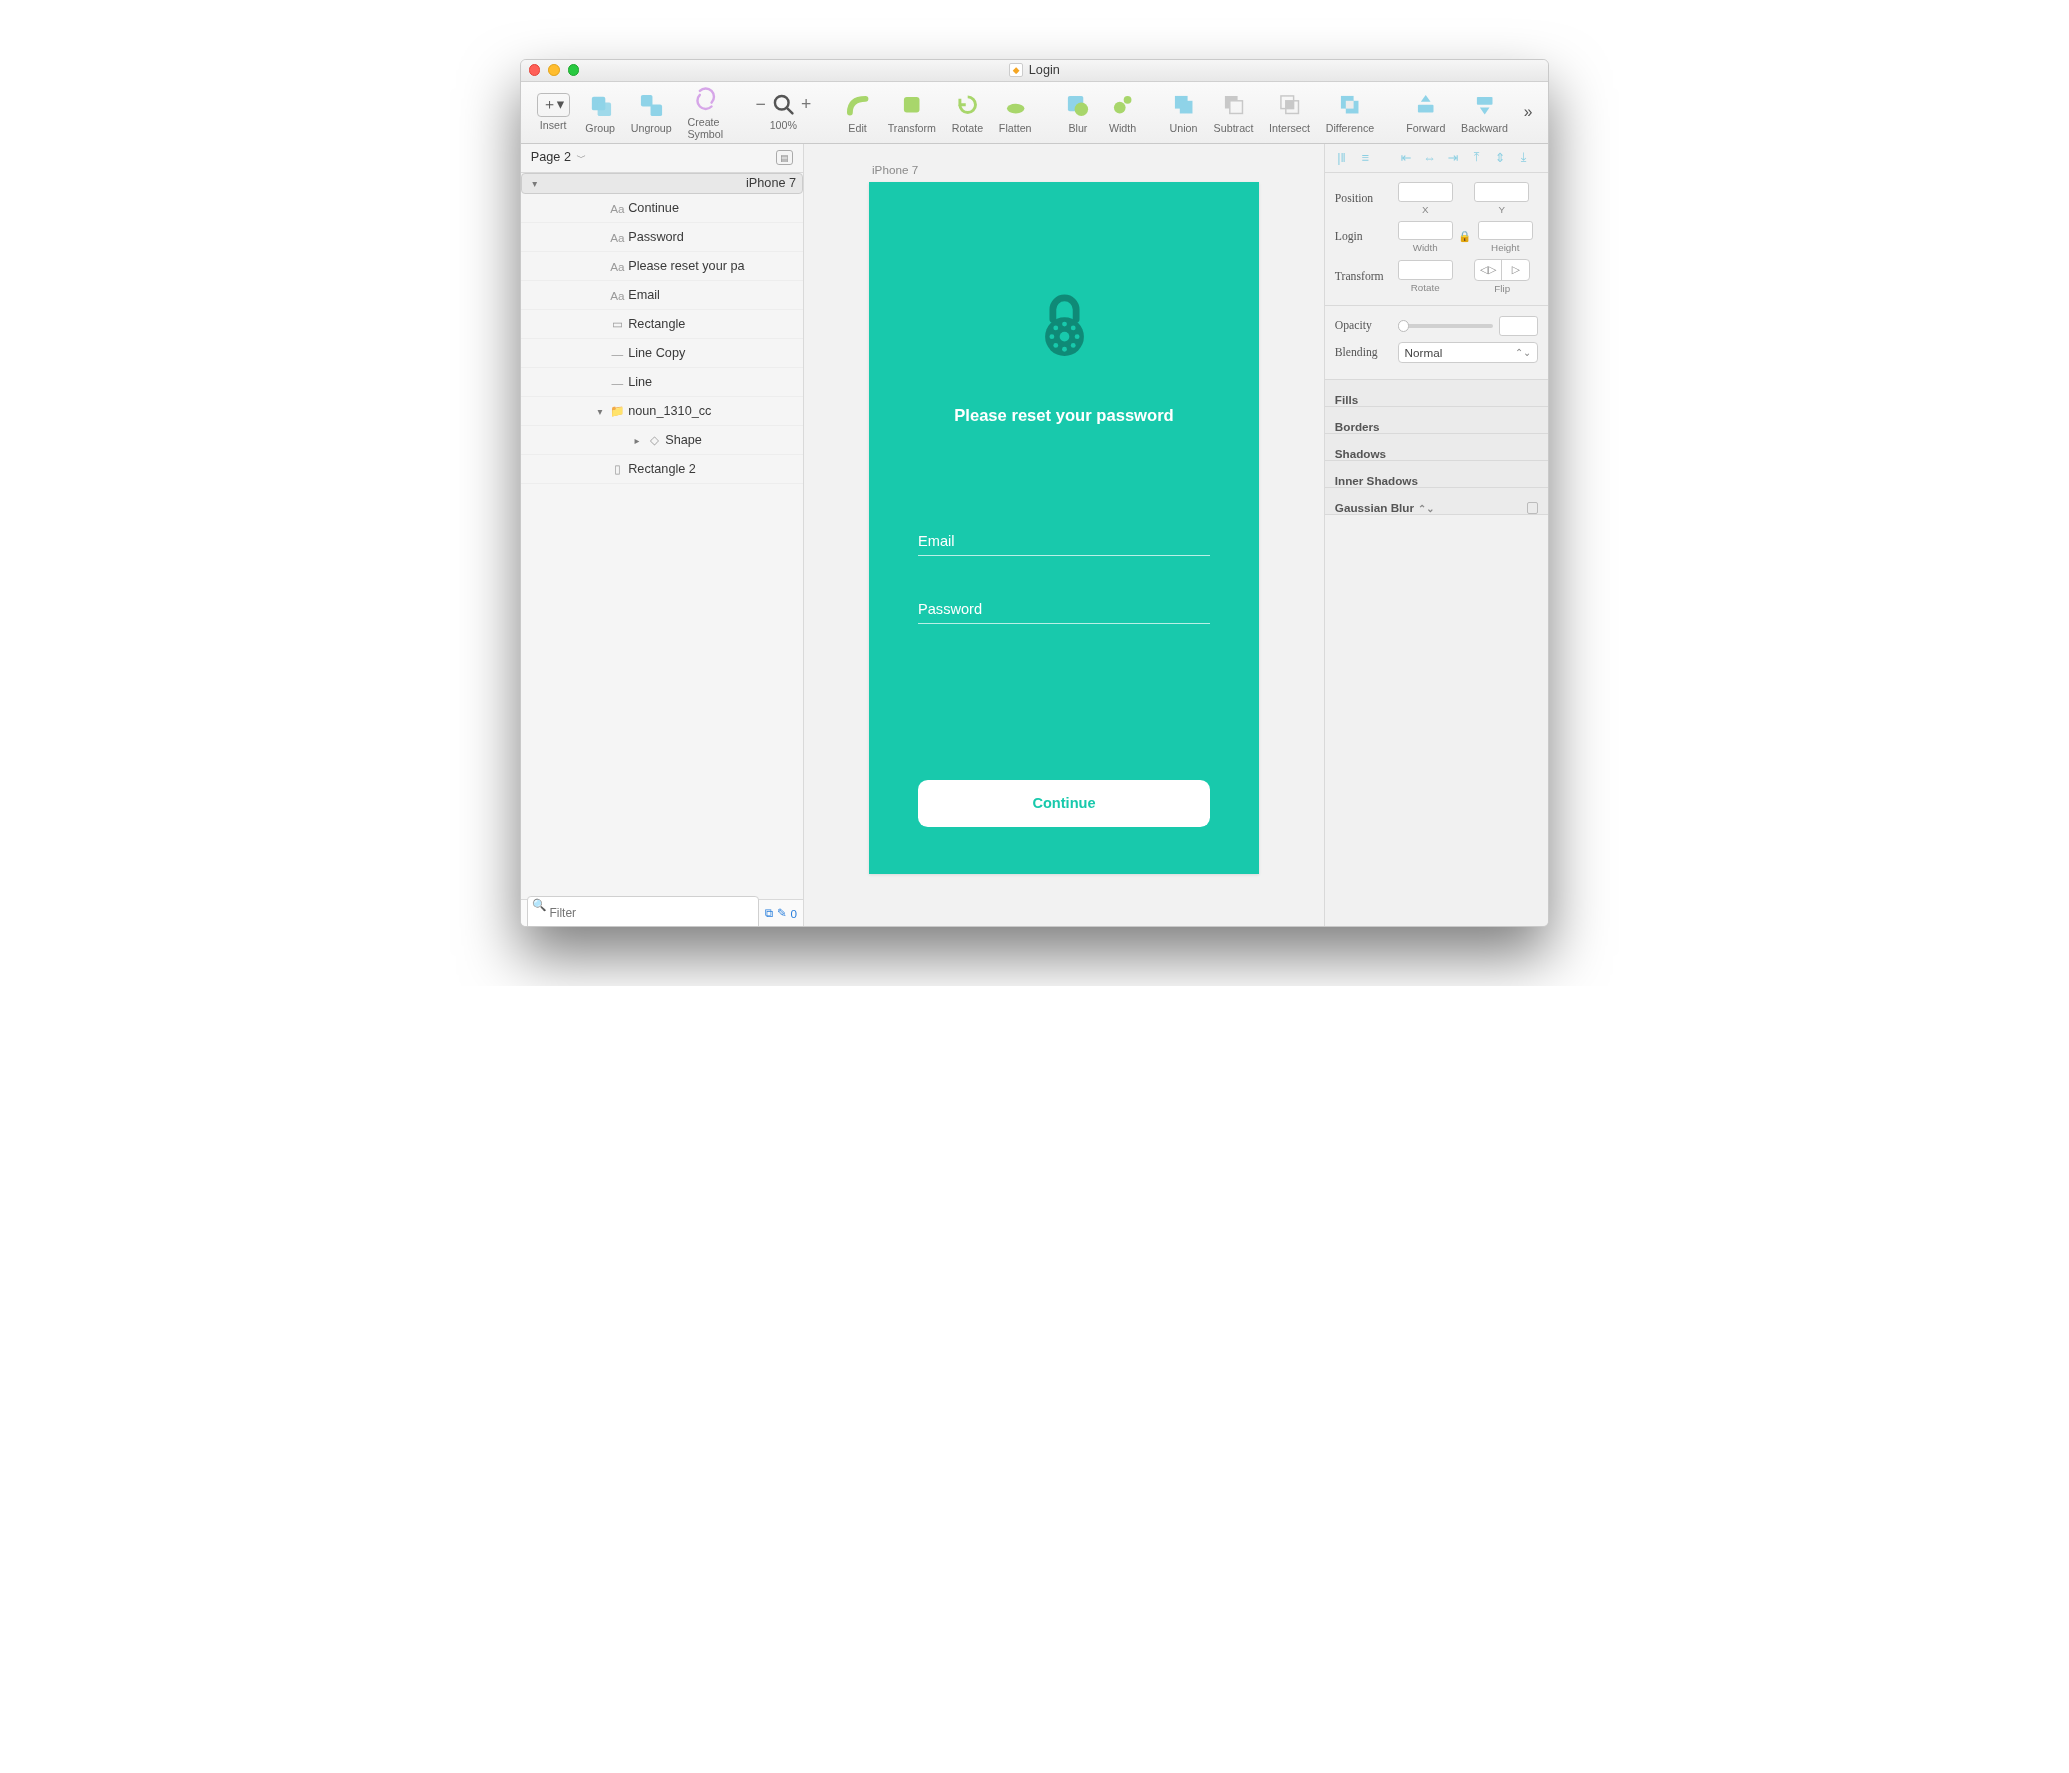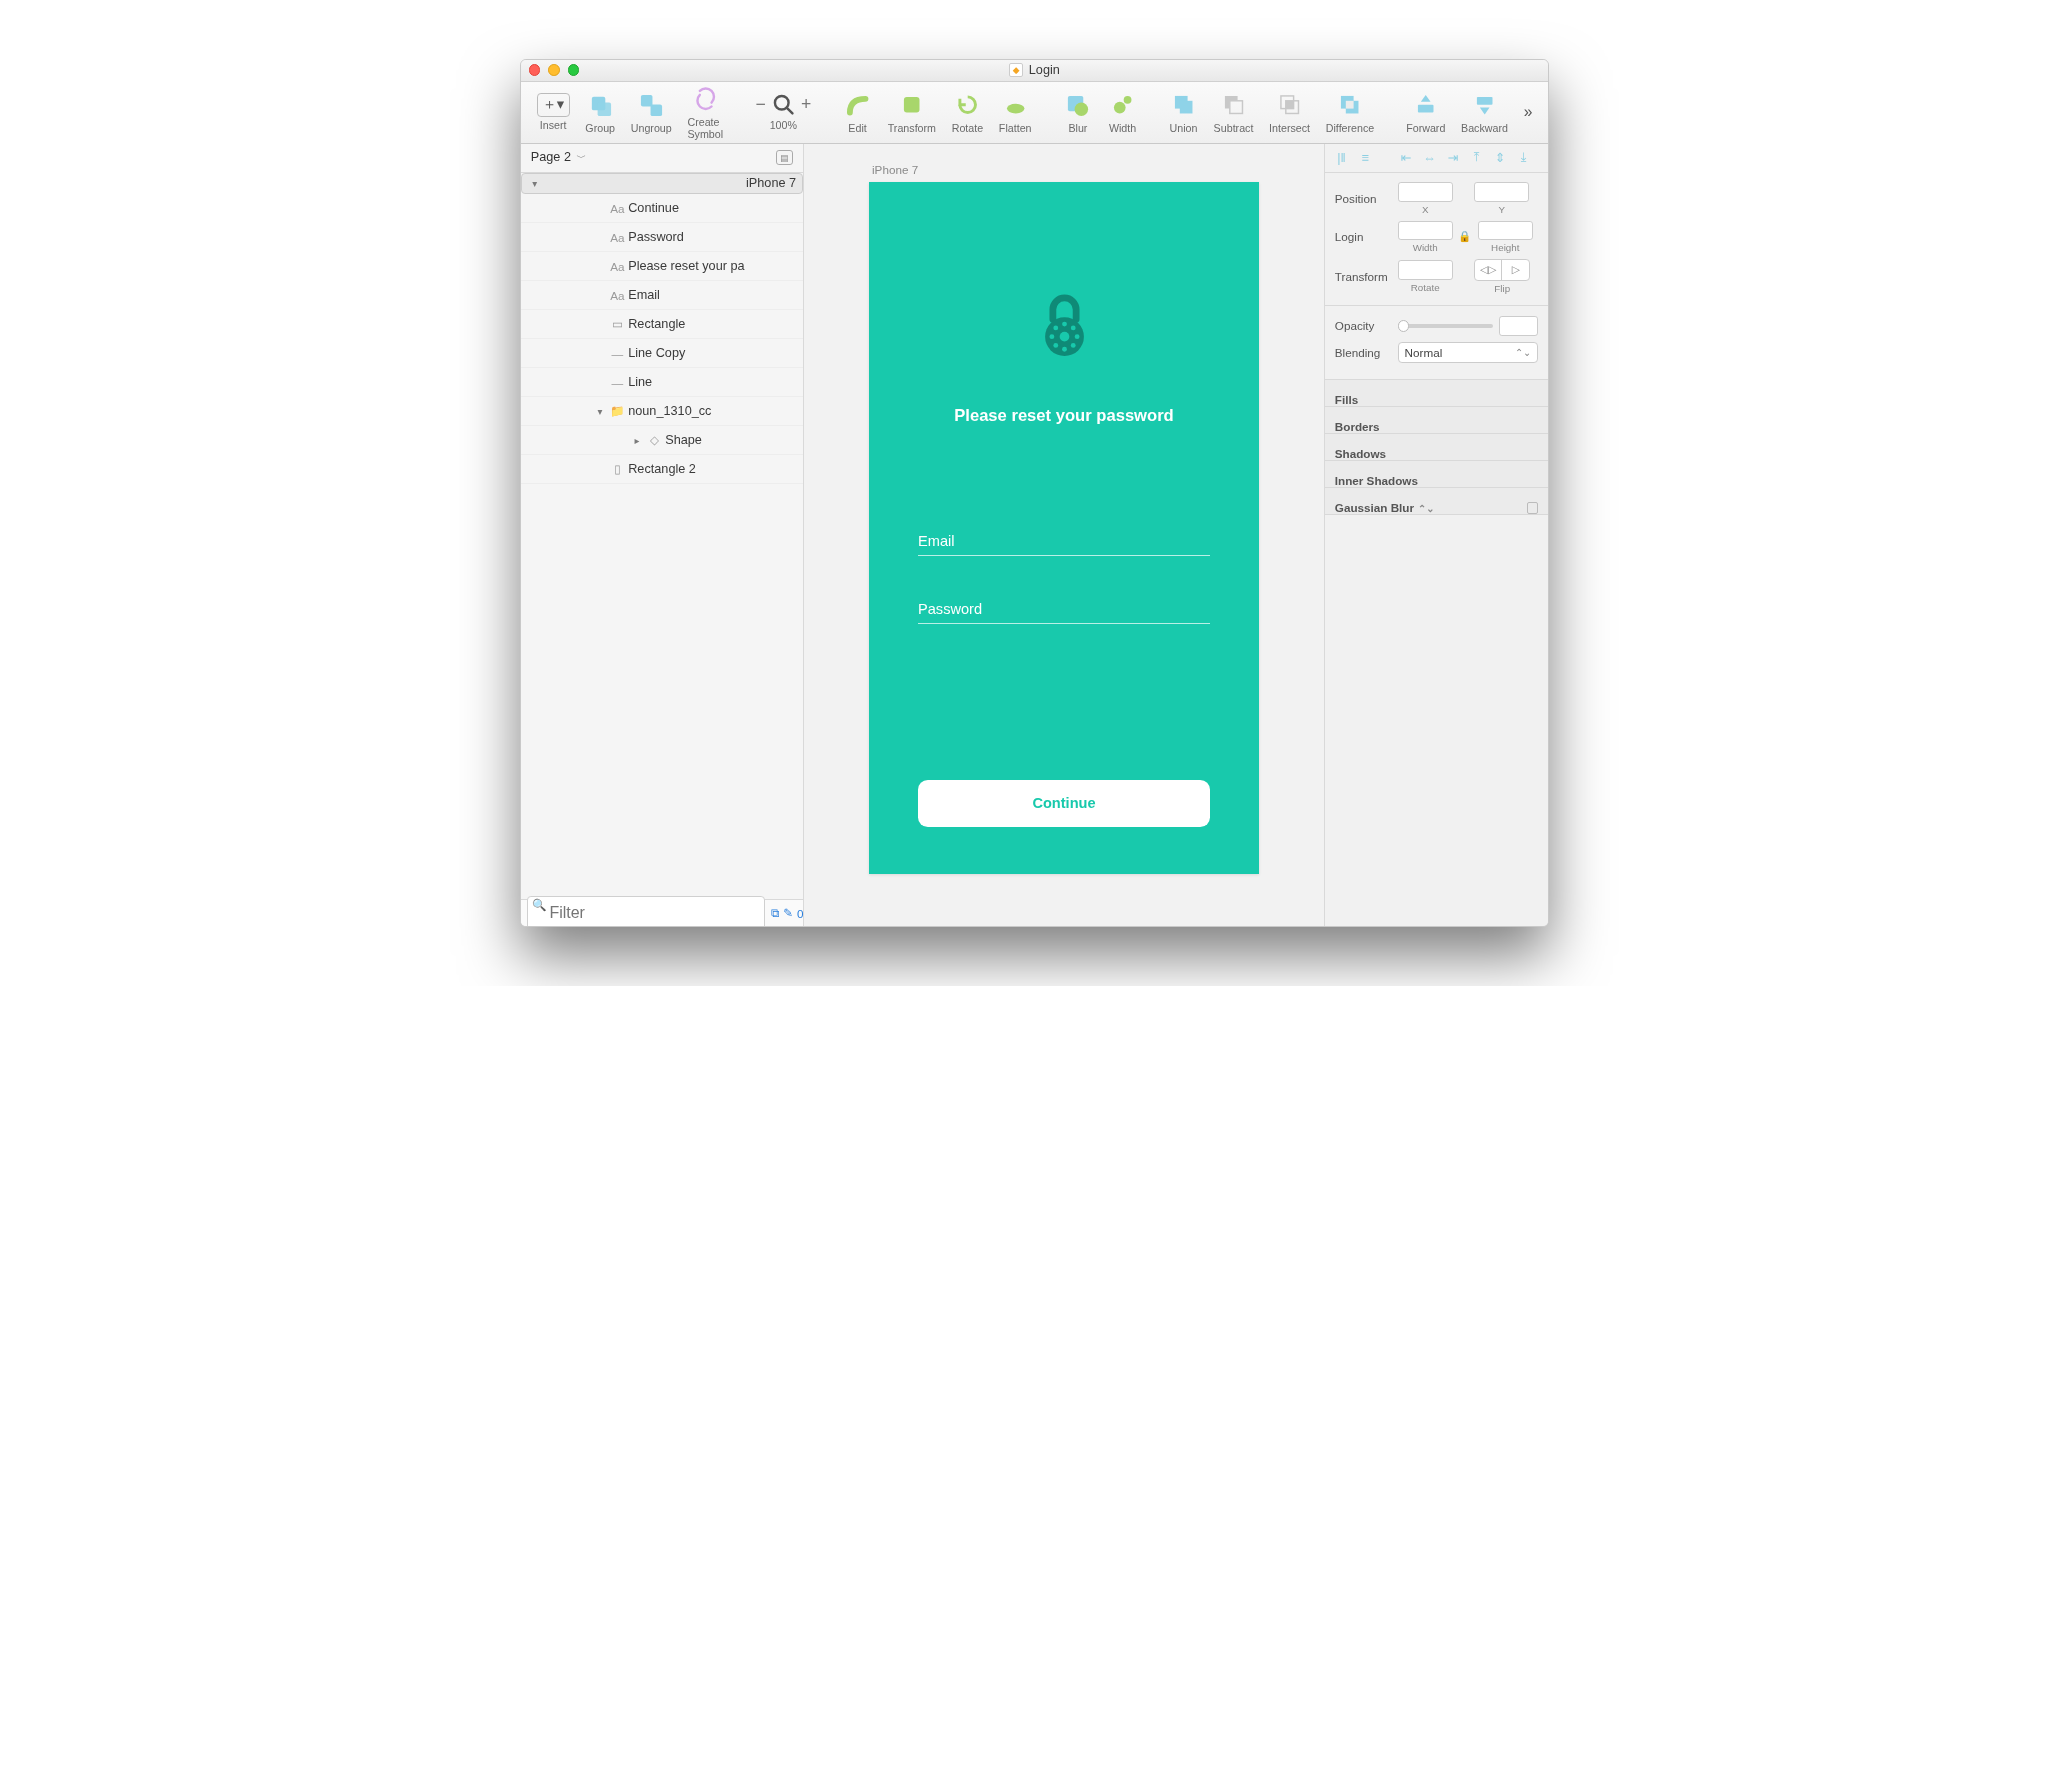--- a/index.html
+++ b/index.html
@@ -46,21 +46,21 @@
   .pagebar .chev{font-size:9.8px;color:#888;margin-left:2px;}
   .pagebar .artb{width:17.6px;height:15.6px;border:1px solid #aaa;border-radius:2.9px;display:flex;align-items:center;justify-content:center;font-size:8.8px;color:#888;}
   .tree{flex:1;overflow:auto;font-size:12.7px;}
   .trow{height:29px;display:flex;align-items:center;padding-left:5.9px;border-bottom:1px solid rgba(0,0,0,0.03);}
   .trow.sel{background:#e8e8e8;}
   .trow .disc{width:13.7px;text-align:center;color:#7a7a7a;font-size:9.8px;}
   .trow .licon{width:21.5px;text-align:center;color:#9a9a9a;font-size:11.7px;}
   .trow .lbl{color:#3a3a3a;}
   .folder-ic{color:#5fc8f0;}
   .filterbar{height:27px;border-top:1px solid #d9d9d9;display:flex;align-items:center;padding:0 5.9px;gap:5.9px;background:#fafafa;}
-  .filterbar input{flex:1;border:1px solid #d0d0d0;border-radius:3.9px;height:35px;font-size:16px;padding:0 7.8px 0 21.5px;background:#fff;}
+  .filterbar input{flex:1;border:1px solid #d0d0d0;border-radius:3.9px;height:35px;font-size:12px;padding:0 7.8px 0 21.5px;background:#fff;}
   .filterwrap{position:relative;flex:1;display:flex;}
   .filterwrap .sicon{position:absolute;left:5.9px;top:2.9px;font-size:11.7px;color:#999;}
   .filterbar .badge{display:flex;gap:3.9px;align-items:center;font-size:11.7px;color:#2a7fdc;}
 
   
   .center{flex:1;background:#f2f2f2;position:relative;overflow:auto;padding:19.5px 39px;}
   .art-label{font-size:11.7px;color:#8a8a8a;margin:0 0 5.9px 29px;}
   .artboard{width:390px;height:692px;margin:0 auto;background:#18c9ac;position:relative;box-shadow:0 1px 2.9px rgba(0,0,0,0.1);}
   .lockwrap{position:absolute;top:112px;left:0;right:0;display:flex;justify-content:center;}
   .heading{position:absolute;top:224px;left:0;right:0;text-align:center;color:#fff;font-weight:600;font-size:16.6px;}
@@ -68,21 +68,21 @@
   .f1{top:351px;} .f2{top:419px;}
   .cta{position:absolute;left:49px;right:49px;bottom:47px;height:47px;background:#fff;border-radius:9.8px;display:flex;align-items:center;justify-content:center;color:#18c9ac;font-weight:700;font-size:14.6px;}
 
   
   .right{width:224px;background:#f1f1f1;border-left:1px solid #d9d9d9;display:flex;flex-direction:column;font-size:11.7px;color:#555;}
   .alignbar{height:29px;border-bottom:1px solid #d9d9d9;display:flex;align-items:center;padding:0 7.8px;gap:5.9px;}
   .alignbar .ai{width:17.6px;height:17.6px;display:flex;align-items:center;justify-content:center;color:#8ccfe2;font-size:12.7px;}
   .alignbar .aisep{width:11.7px;}
   .insp{padding:9.8px 9.8px 5.9px;border-bottom:1px solid #d9d9d9;}
   .prow{display:flex;align-items:center;margin-bottom:5.9px;gap:5.9px;}
-  .prow .plabel{width:57px;color:#555;}
+  .prow .plabel{width:57px;color:#555;font-family:Liberation Serif, serif;}
   .pin{width:55px;height:19.5px;background:#fff;border:1px solid #ccc;border-radius:2.9px;}
   .psmall{font-size:9.8px;color:#888;text-align:center;width:55px;}
   .pcol{display:flex;flex-direction:column;align-items:center;gap:2px;}
   .locki{color:#aaa;font-size:10.7px;}
   .flipg{display:flex;border:1px solid #ccc;border-radius:3.9px;overflow:hidden;background:#fff;}
   .flipg span{width:27px;height:19.5px;display:flex;align-items:center;justify-content:center;color:#888;font-size:10.7px;border-right:1px solid #ccc;}
   .flipg span:last-child{border-right:none;}
   .insp2{padding:9.8px;border-bottom:1px solid #d9d9d9;}
   .slider{height:3.9px;background:#d0d0d0;border-radius:2px;position:relative;flex:1;}
   .slider .knob{position:absolute;left:0;top:-3.9px;width:11.7px;height:11.7px;background:#fff;border:1px solid #bbb;border-radius:50%;}

